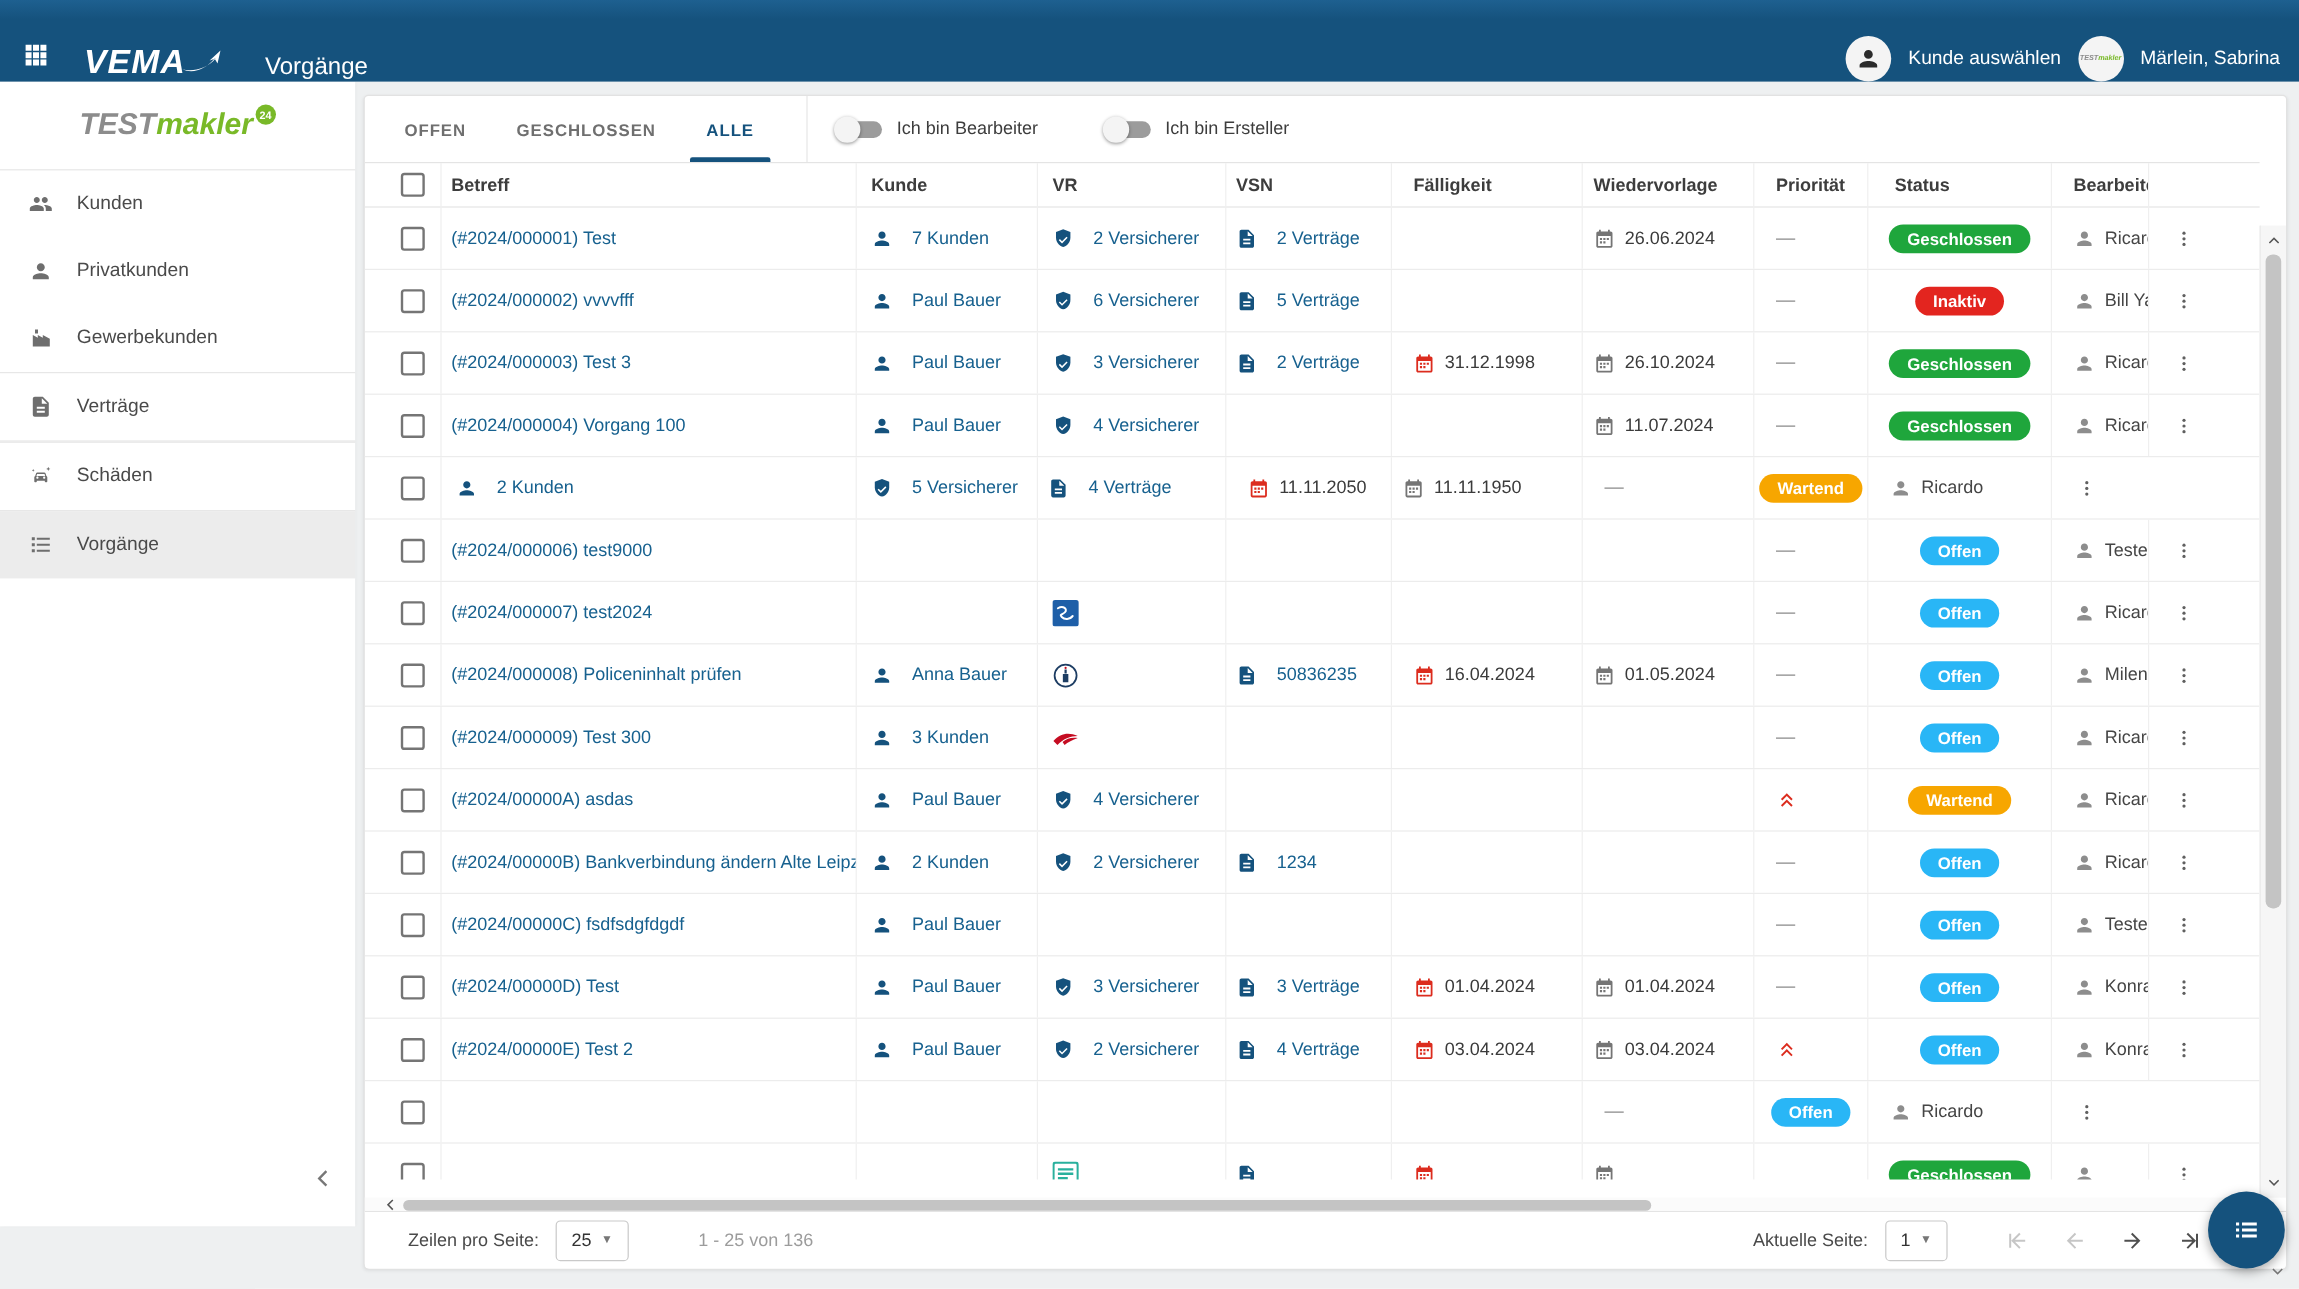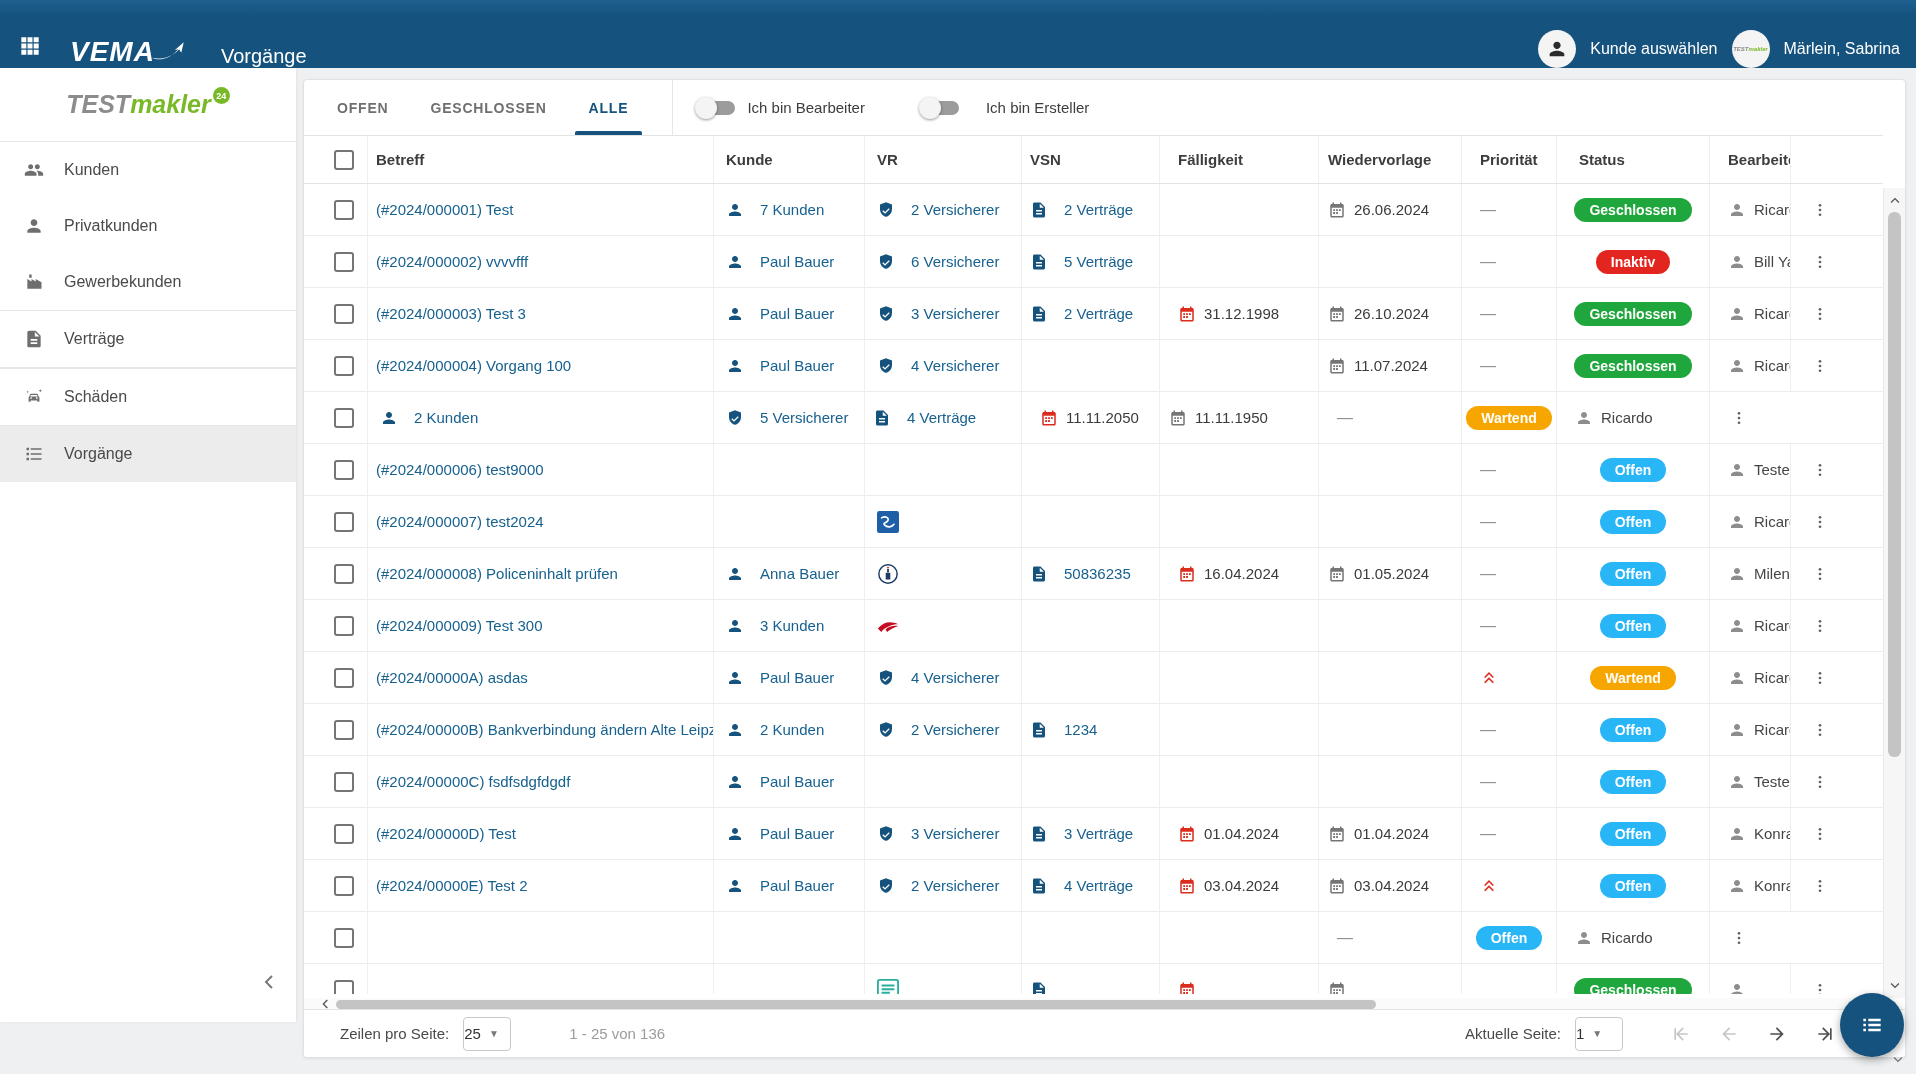--- a/index.html
+++ b/index.html
@@ -46,31 +46,31 @@
   .tab { position:relative; height:55px; display:flex; align-items:center; margin-right:42px;
     font-size:14px; font-weight:700; letter-spacing:.8px; color:#6f6f6f; cursor:pointer; }
   .tab.active { color:#15527d; }
   .tab.active::after { content:""; position:absolute; left:-14px; right:-14px; bottom:0; height:4px; background:#15527d; border-radius:2px 2px 0 0; }
   .v-div { width:1px; height:55px; background:#e7e7e7; margin:0 0 0 2px; }
   .toggle-group { display:flex; align-items:center; margin-left:24px; }
   .toggle { position:relative; width:38px; height:14px; border-radius:7px; background:#9c9c9c; cursor:pointer; flex:0 0 38px; }
   .toggle .knob { position:absolute; left:-2px; top:-4px; width:22px; height:22px; border-radius:50%;
     background:#f4f4f4; box-shadow:0 1px 3px rgba(0,0,0,.4); }
   .toggle-label { margin-left:12px; font-size:15px; color:#3d3d3d; }
-  .toggle-group + .toggle-group { margin-left:56px;gap:15px; }
+  .toggle-group + .toggle-group { margin-left:56px; }
   .toolbar-right { margin-left:auto; display:flex; align-items:center; padding-right:26px; gap:26px; }
   .searchbox { position:relative; width:180px; height:37px; border:2px solid #15527d; border-radius:6px; display:flex; align-items:center; background:#fff; }
   .searchbox .ic { width:20px; height:20px; color:#666; margin-left:8px; flex:0 0 20px; }
   .searchbox input { border:none; outline:none; width:130px; margin-left:6px; font-size:15px; color:#333; font-family:"Liberation Sans",sans-serif; }
   .searchbox input::placeholder { color:#9a9a9a; }
   .tool-btn { width:24px; height:24px; color:#5a5a5a; cursor:pointer; }
 
   
   .thead, .trow { display:grid; grid-template-columns:64px 346px 151px 157px 138px 159px 143px 95px 153px 81px 1fr; }
-  .thead { width:calc(100% - 22px); height:49px; align-items:center; border-top:1px solid #e4e4e4; border-bottom:1px solid #e4e4e4; }
+  .thead { width:calc(100% - 22px); height:38px; align-items:center; border-top:1px solid #e4e4e4; border-bottom:1px solid #e4e4e4; }
   .tbody { width:calc(100% - 22px); height:810px; overflow:hidden; }
   .trow { height:52px; align-items:center; border-bottom:1px solid #ececec; }
   .hcell, .cell { height:100%; display:flex; align-items:center; border-right:1px solid #efefef; overflow:hidden; white-space:nowrap; }
   .hcell.c10, .cell.c10 { border-right:none; }
   .hcell { font-size:15px; font-weight:700; color:#3d3d3d; }
   .c0 { padding-left:30px; }
   .c1 { padding-left:8px; }
   .c2, .c3 { padding-left:12px; }
   .c4 { padding-left:8px; }
   .c5 { padding-left:18px; }
@@ -100,21 +100,21 @@
   .vscroll .arr.up { top:4px; } .vscroll .arr.down { bottom:4px; }
   .vthumb { position:absolute; left:4px; top:24px; width:13px; height:545px; background:#c4c4c4; border-radius:6px; cursor:pointer; }
   .hscroll { position:absolute; left:0; top:918px; width:calc(100% - 22px); height:13px; background:#fbfbfb; }
   .hscroll .arr { position:absolute; left:14px; top:-2px; width:16px; height:16px; color:#555; cursor:pointer; }
   .hthumb { position:absolute; left:32px; top:2px; width:1040px; height:9px; background:#c4c4c4; border-radius:5px; cursor:pointer; }
 
   
   .pagination { position:absolute; left:0; bottom:0; width:100%; height:48px; border-top:1px solid #e4e4e4;
     display:flex; align-items:center; padding:0 70px 0 36px; font-size:15px; color:#4a4a4a; background:#fff; border-radius:0 0 4px 4px; }
   .selbox { display:flex; align-items:center; justify-content:flex-start; gap:8px; min-width:48px; height:34px;
-    border:1px solid #c9c9c9; border-radius:4px; margin-left:14px; padding:0 0; cursor:pointer; color:#333; }
+    border:1px solid #c9c9c9; border-radius:4px; margin-left:14px; padding:0 12px; cursor:pointer; color:#333; }
   .selbox .caret { font-size:10px; color:#777; }
   .range { margin-left:58px; color:#9c9c9c; }
   .pag-right { margin-left:auto; display:flex; align-items:center; }
   .nav-btns { display:flex; align-items:center; gap:28px; margin-left:48px; }
   .nav-btn { width:20px; height:20px; cursor:pointer; }
   .nav-btn.disabled { color:#c6c6c6; }
   .nav-btn.enabled { color:#4f4f4f; }
 
   .fab { position:absolute; left:1840px; top:993px; width:64px; height:64px; border-radius:50%;
     background:#15527d; display:flex; align-items:center; justify-content:center; box-shadow:0 3px 9px rgba(0,0,0,.35); cursor:pointer; z-index:9; }

